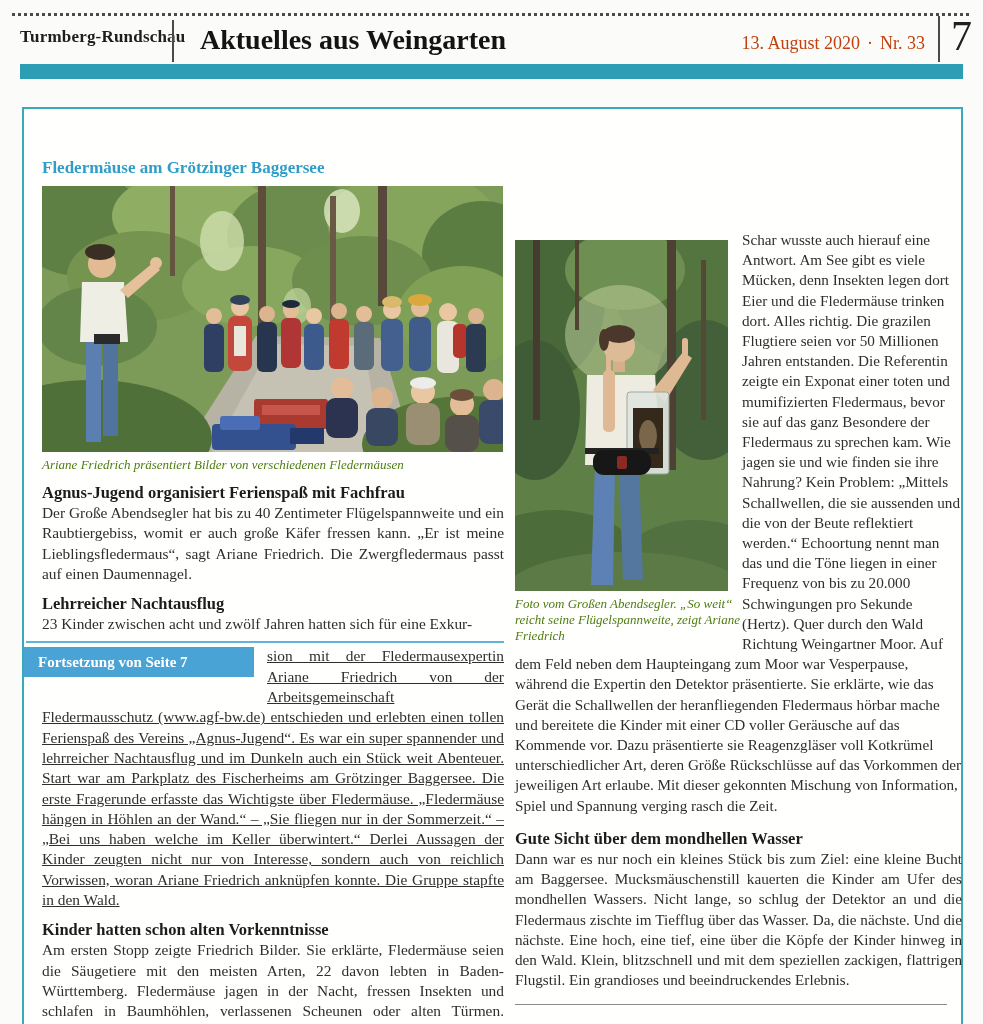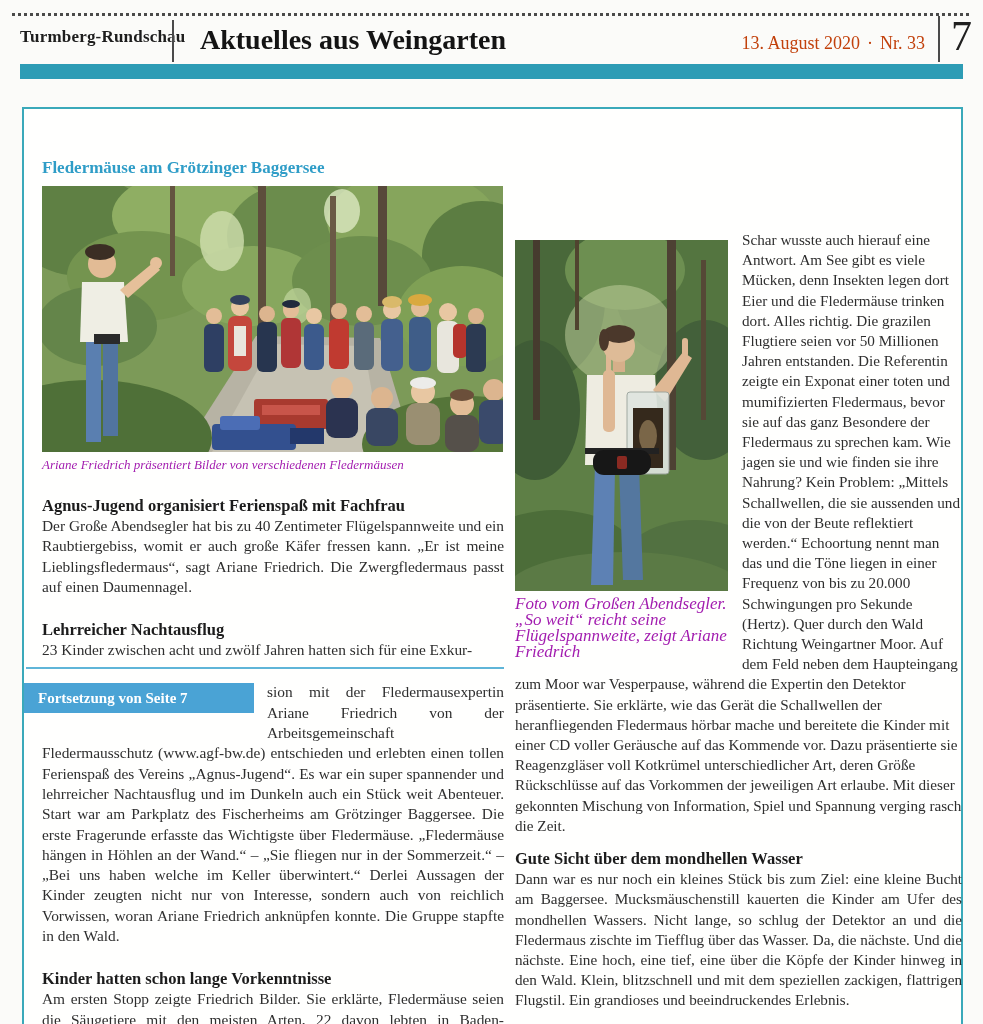--- a/index.html
+++ b/index.html
@@ -26,41 +26,41 @@
   .teal-bar { position:absolute; left:20px; right:20px; top:64px; height:15px; background:#2d9cb5; }
 
   
   .article-box {
     position:absolute; left:22px; top:107px; width:941px; height:960px;
     border:2px solid #3aa9ba; background:#fffffe;
   }
   .main-title { position:absolute; left:0; right:0; top:13px; text-align:center; font-size:25px; font-weight:bold; color:#1694c0; }
   .subtitle   { position:absolute; left:18px; top:49px; font-size:17px; font-weight:bold; color:#2f9dc7; }
 
-  .caption { font-style:italic; font-size:13px; color:#a21caf; line-height:16px; margin-top:5px; }
-  h3.sec-head { font-size:16.5px; font-weight:bold; color:#1c1c1c; margin-top:22px; line-height:21px; }
+  .caption { font-style:italic; font-size:13px; color:#4d7c0f; line-height:16px; margin-top:5px; }
+  h3.sec-head { font-size:16.5px; font-weight:bold; color:#1c1c1c; margin-top:9px; line-height:21px; }
   .body-text, p.body-text { font-size:15.4px; line-height:20.3px; text-align:justify; color:#2e2e2e; }
 
   
   .left-col { position:absolute; left:18px; top:77px; width:462px; }
   .photo { display:block; line-height:0; }
   .photo1 { width:462px; height:266px; }
   .cont-rule { margin:7px 0 0 -16px; width:478px; height:2px; background:#5fb5d8; }
-  .cont-para { margin-top:13px; }
+  .cont-para { margin-top:3px;text-decoration:underline; }
   .badge {
     float:left; width:230px; height:30px; margin:1px 13px 11px -18px;
     background:#4aa3d5; color:#ffffff; font-weight:bold; font-size:15px;
     line-height:30px; padding-left:14px;
   }
   
   .right-col { position:absolute; left:491px; top:121px; width:447px; }
   .right-col .body-text { font-size:15.2px; line-height:20.2px; }
   .fig2 { float:left; width:213px; margin:10px 14px 4px 0; }
   .photo2 { width:213px; height:351px; }
-  .fig2 .caption { width:238px; font-size:17px; }
+  .fig2 .caption { width:238px; font-size:13px; }
   .right-col h3.sec-head { margin-top:12px; }
   .end-rule { clear:both; margin-top:14px; width:432px; height:1px; background:#8b8b8b; }
 </style>
 </head>
 <body>
 
 <div class="page">
 
   <div class="top-dotted"></div>
 
@@ -176,21 +176,21 @@
 
       <h3 class="sec-head">Lehrreicher Nachtausflug</h3>
       <p class="body-text">23 Kinder zwischen acht und zwölf Jahren hatten sich für eine Exkur-</p>
 
       <div class="cont-rule"></div>
       <div class="cont-para body-text">
         <div class="badge"><span>Fortsetzung von Seite 7</span></div>
         <span>sion mit der Fledermausexpertin Ariane Friedrich von der Arbeitsgemeinschaft Fledermausschutz (www.agf-bw.de) entschieden und erlebten einen tollen Ferienspaß des Vereins „Agnus-Jugend“. Es war ein super spannender und lehrreicher Nachtausflug und im Dunkeln auch ein Stück weit Abenteuer. Start war am Parkplatz des Fischerheims am Grötzinger Baggersee. Die erste Fragerunde erfasste das Wichtigste über Fledermäuse. „Fledermäuse hängen in Höhlen an der Wand.“ – „Sie fliegen nur in der Sommerzeit.“ – „Bei uns haben welche im Keller überwintert.“ Derlei Aussagen der Kinder zeugten nicht nur von Interesse, sondern auch von reichlich Vorwissen, woran Ariane Friedrich anknüpfen konnte. Die Gruppe stapfte in den Wald.</span>
       </div>
 
-      <h3 class="sec-head">Kinder hatten schon lange Vorkenntnisse</h3>
+      <h3 class="sec-head">Kinder hatten schon alten Vorkenntnisse</h3>
       <p class="body-text">Am ersten Stopp zeigte Friedrich Bilder. Sie erklärte, Fledermäuse seien die Säugetiere mit den meisten Arten, 22 davon lebten in Baden-Württemberg. Fledermäuse jagen in der Nacht, fressen Insekten und schlafen in Baumhöhlen, verlassenen Scheunen oder alten Türmen. Warum gehen wir jetzt an den Baggersee? fragte sie und die aufgeweckte</p>
     </div>
 
     <div class="right-col">
 
       <figure class="fig2">
         <span class="photo photo2">
           <svg viewBox="0 0 213 351" width="213" height="351">
             <rect width="213" height="351" fill="#5e7f46"></rect>
             <ellipse cx="30" cy="60" rx="60" ry="80" fill="#49683a"></ellipse>

